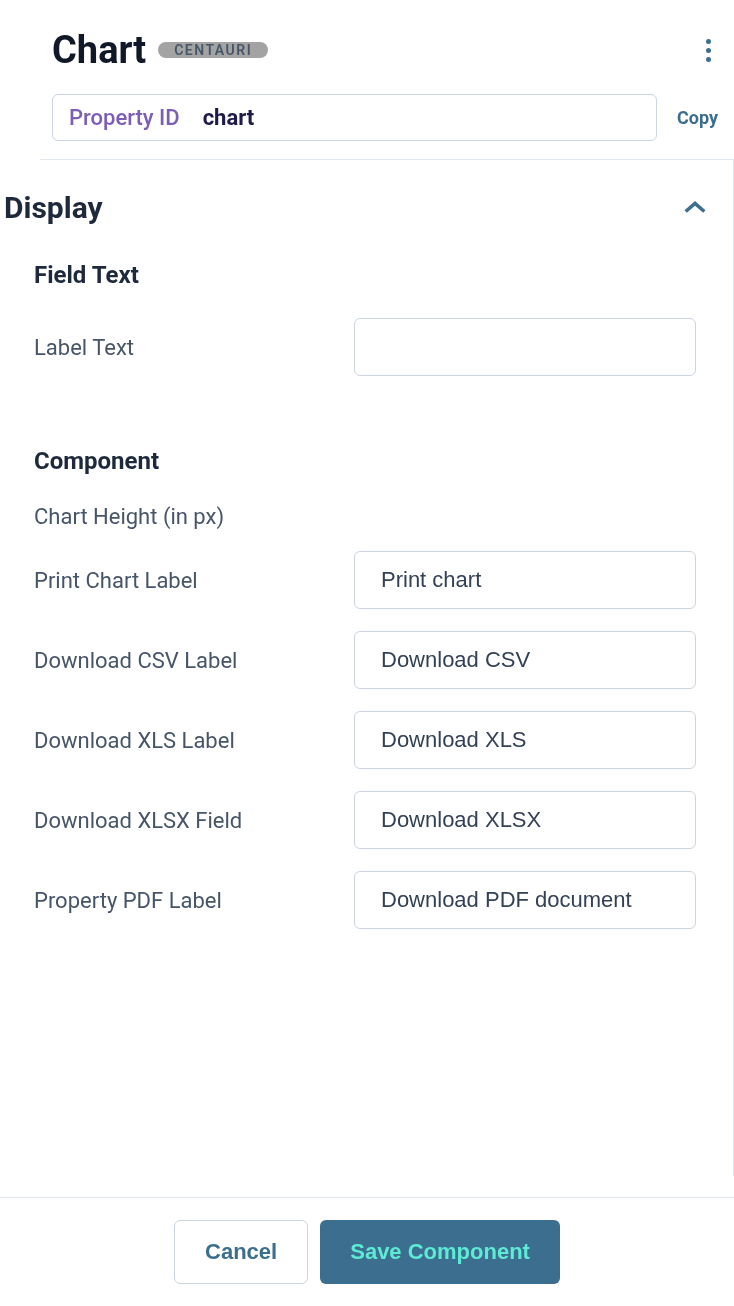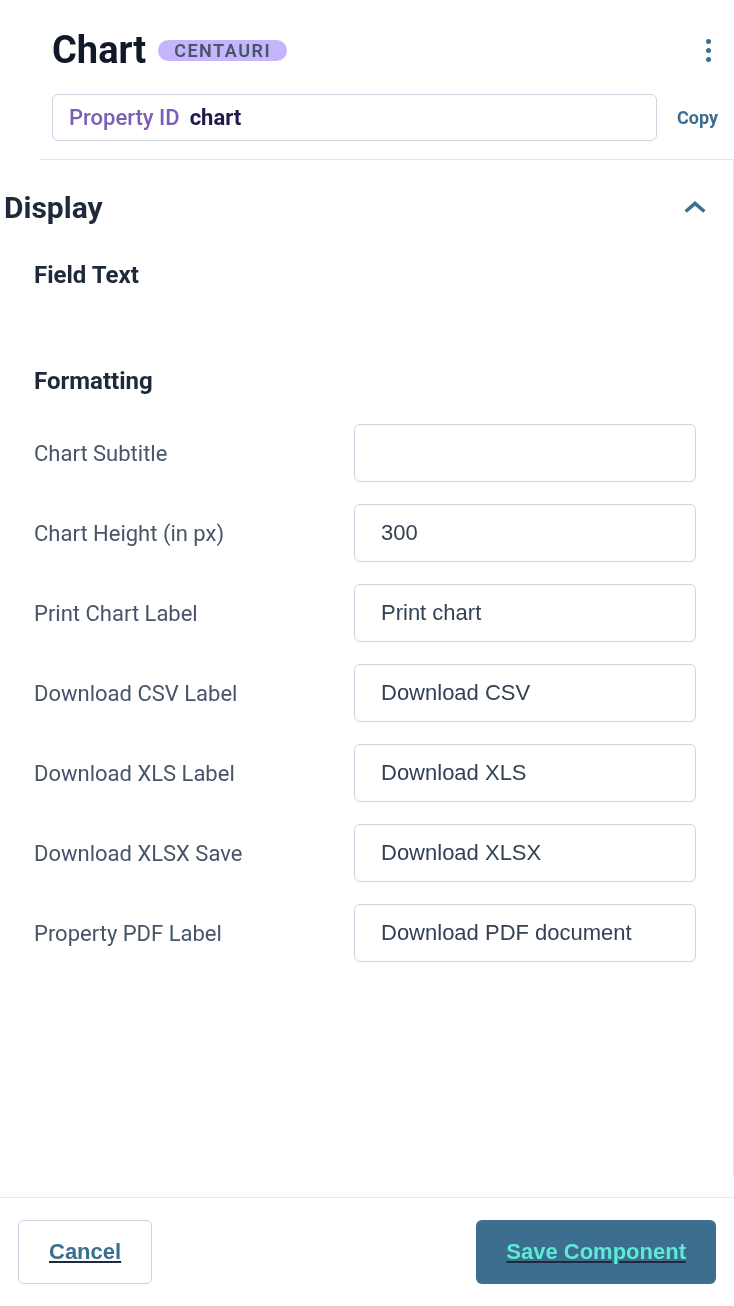--- a/index.html
+++ b/index.html
@@ -22,23 +22,23 @@
     align-items: center;
     gap: 12px;
     margin-bottom: 22px;
   }
   .title {
     font-size: 38px;
     font-weight: 700;
     color: #111827;
   }
   .badge {
-    background: #c4b5fd;
+    background: #a3a3a3;
     color: #475569;
-    font-size: 18px;
+    font-size: 14px;
     font-weight: 600;
     letter-spacing: 1.5px;
     padding: 0 16px;
     border-radius: 20px;
     text-transform: uppercase;
   }
   .more-icon {
     margin-left: auto;
     width: 20px;
     height: 28px;
@@ -60,21 +60,21 @@
     align-items: center;
     gap: 20px;
   }
   .propid-box {
     flex: 1;
     border: 1px solid #cbd5e1;
     border-radius: 6px;
     padding: 10px 16px;
     display: flex;
     align-items: center;
-    gap: 10px;
+    gap: 23px;
     background: #fff;
   }
   .propid-label {
     color: #7c5eb5;
     font-size: 22px;
     font-weight: 500;
   }
   .propid-value {
     color: #1e1b4b;
     font-size: 22px;
@@ -139,24 +139,23 @@
   }
   .spacer { height: 48px; }
   .footer {
     position: absolute;
     bottom: 0;
     left: 0;
     right: 0;
     border-top: 1px solid #e2e8f0;
     padding: 22px 18px;
     display: flex;
-    justify-content: space-between;
+    justify-content: center;
     gap: 12px;
     background: #fff;
-    text-decoration: underline;
   }
   .btn {
     height: 64px;
     padding: 0 30px;
     border-radius: 6px;
     font-size: 22px;
     font-weight: 700;
     cursor: pointer;
     display: inline-flex;
     align-items: center;
@@ -198,47 +197,46 @@
 <div class="content">
   <div class="section-header">
     <div class="section-title">Display</div>
     <svg class="chevron" viewBox="0 0 24 24">
       <polyline points="4 15 12 8 20 15"></polyline>
     </svg>
   </div>
 
   <div class="subsection-title">Field Text</div>
 
+  <div class="field-row">
+    <div class="field-label">Label Text</div>
+    <input class="field-input" value="" style="">
+  </div>
 
   <div class="spacer"></div>
 
-  <div class="subsection-title">Formatting</div>
-
-  <div class="field-row">
-    <div class="field-label">Chart Subtitle</div>
-    <input class="field-input" value="" style="">
-  </div>
+  <div class="subsection-title">Component</div>
+
   <div class="field-row">
     <div class="field-label">Chart Height (in px)</div>
-    <input class="field-input" value="300" style="">
   </div>
   <div class="field-row">
     <div class="field-label">Print Chart Label</div>
     <input class="field-input" value="Print chart" style="">
   </div>
   <div class="field-row">
     <div class="field-label">Download CSV Label</div>
     <input class="field-input" value="Download CSV" style="">
   </div>
   <div class="field-row">
     <div class="field-label">Download XLS Label</div>
     <input class="field-input" value="Download XLS" style="">
   </div>
   <div class="field-row">
-    <div class="field-label">Download XLSX Save</div>
+    <div class="field-label">Download XLSX Field</div>
     <input class="field-input" value="Download XLSX" style="">
   </div>
   <div class="field-row">
     <div class="field-label">Property PDF Label</div>
     <input class="field-input" value="Download PDF document" style="">
   </div>
 </div>
 
 <div class="footer">
   <button class="btn btn-cancel">Cancel</button>

